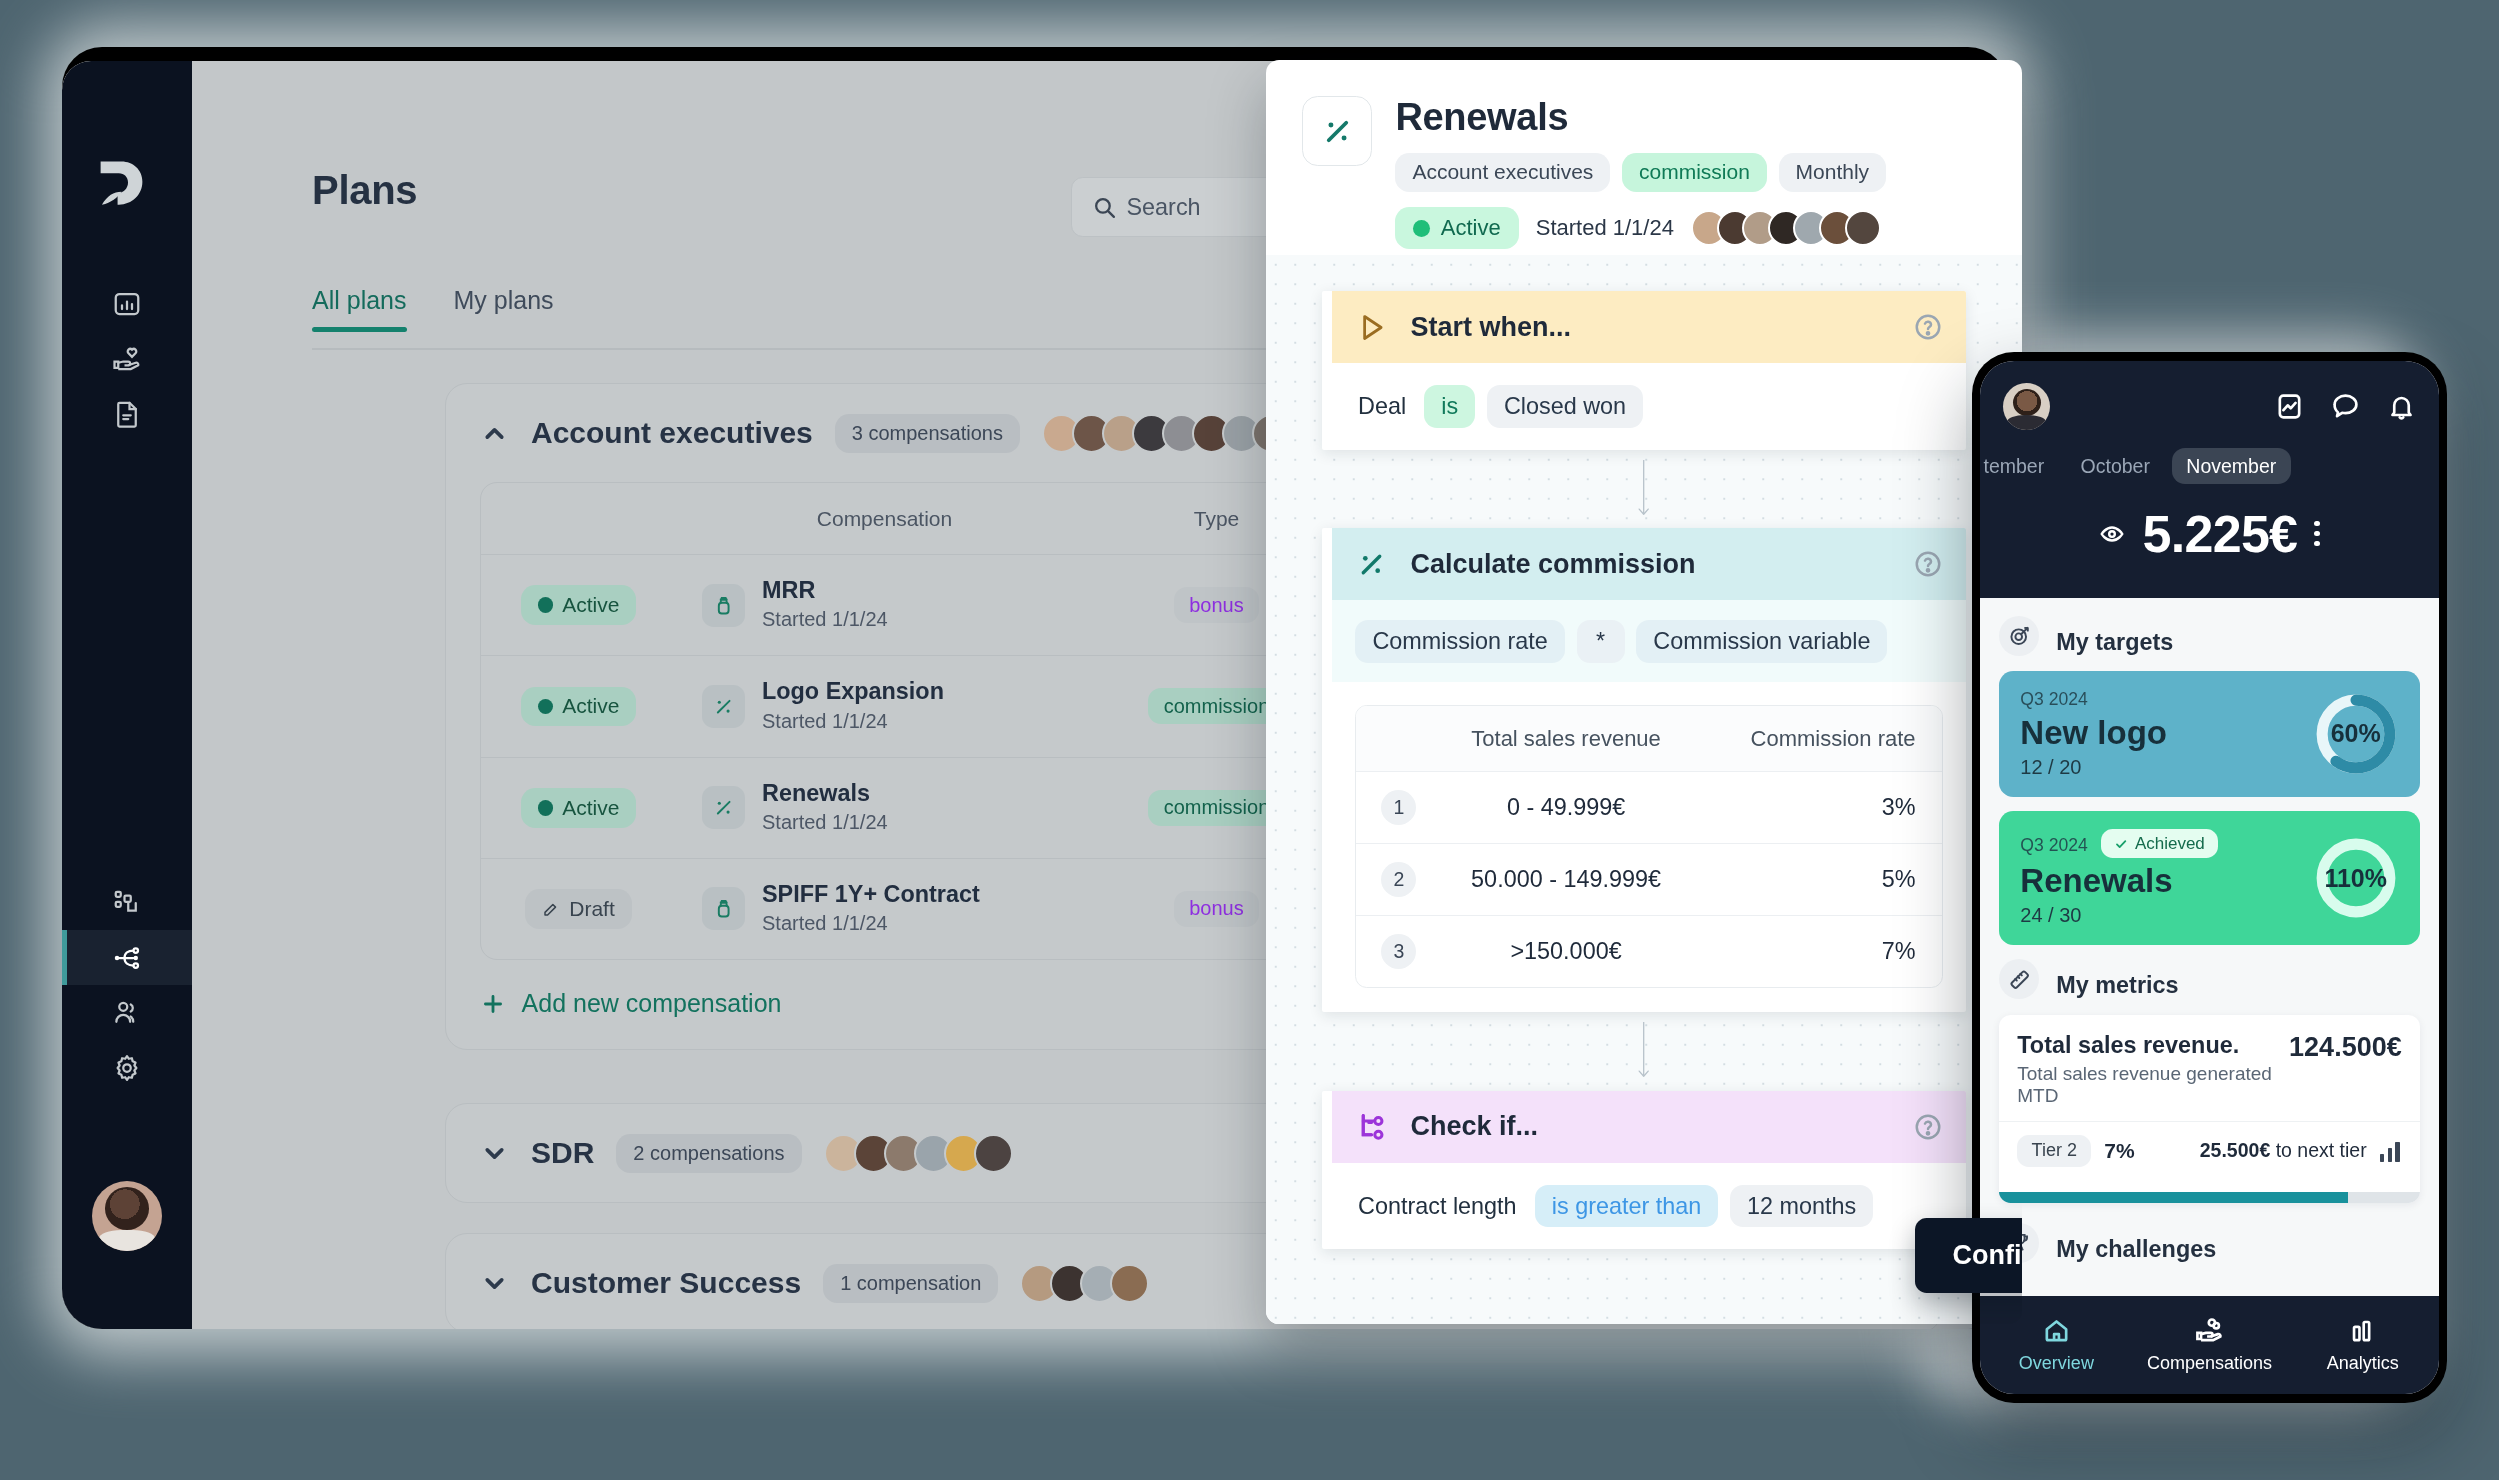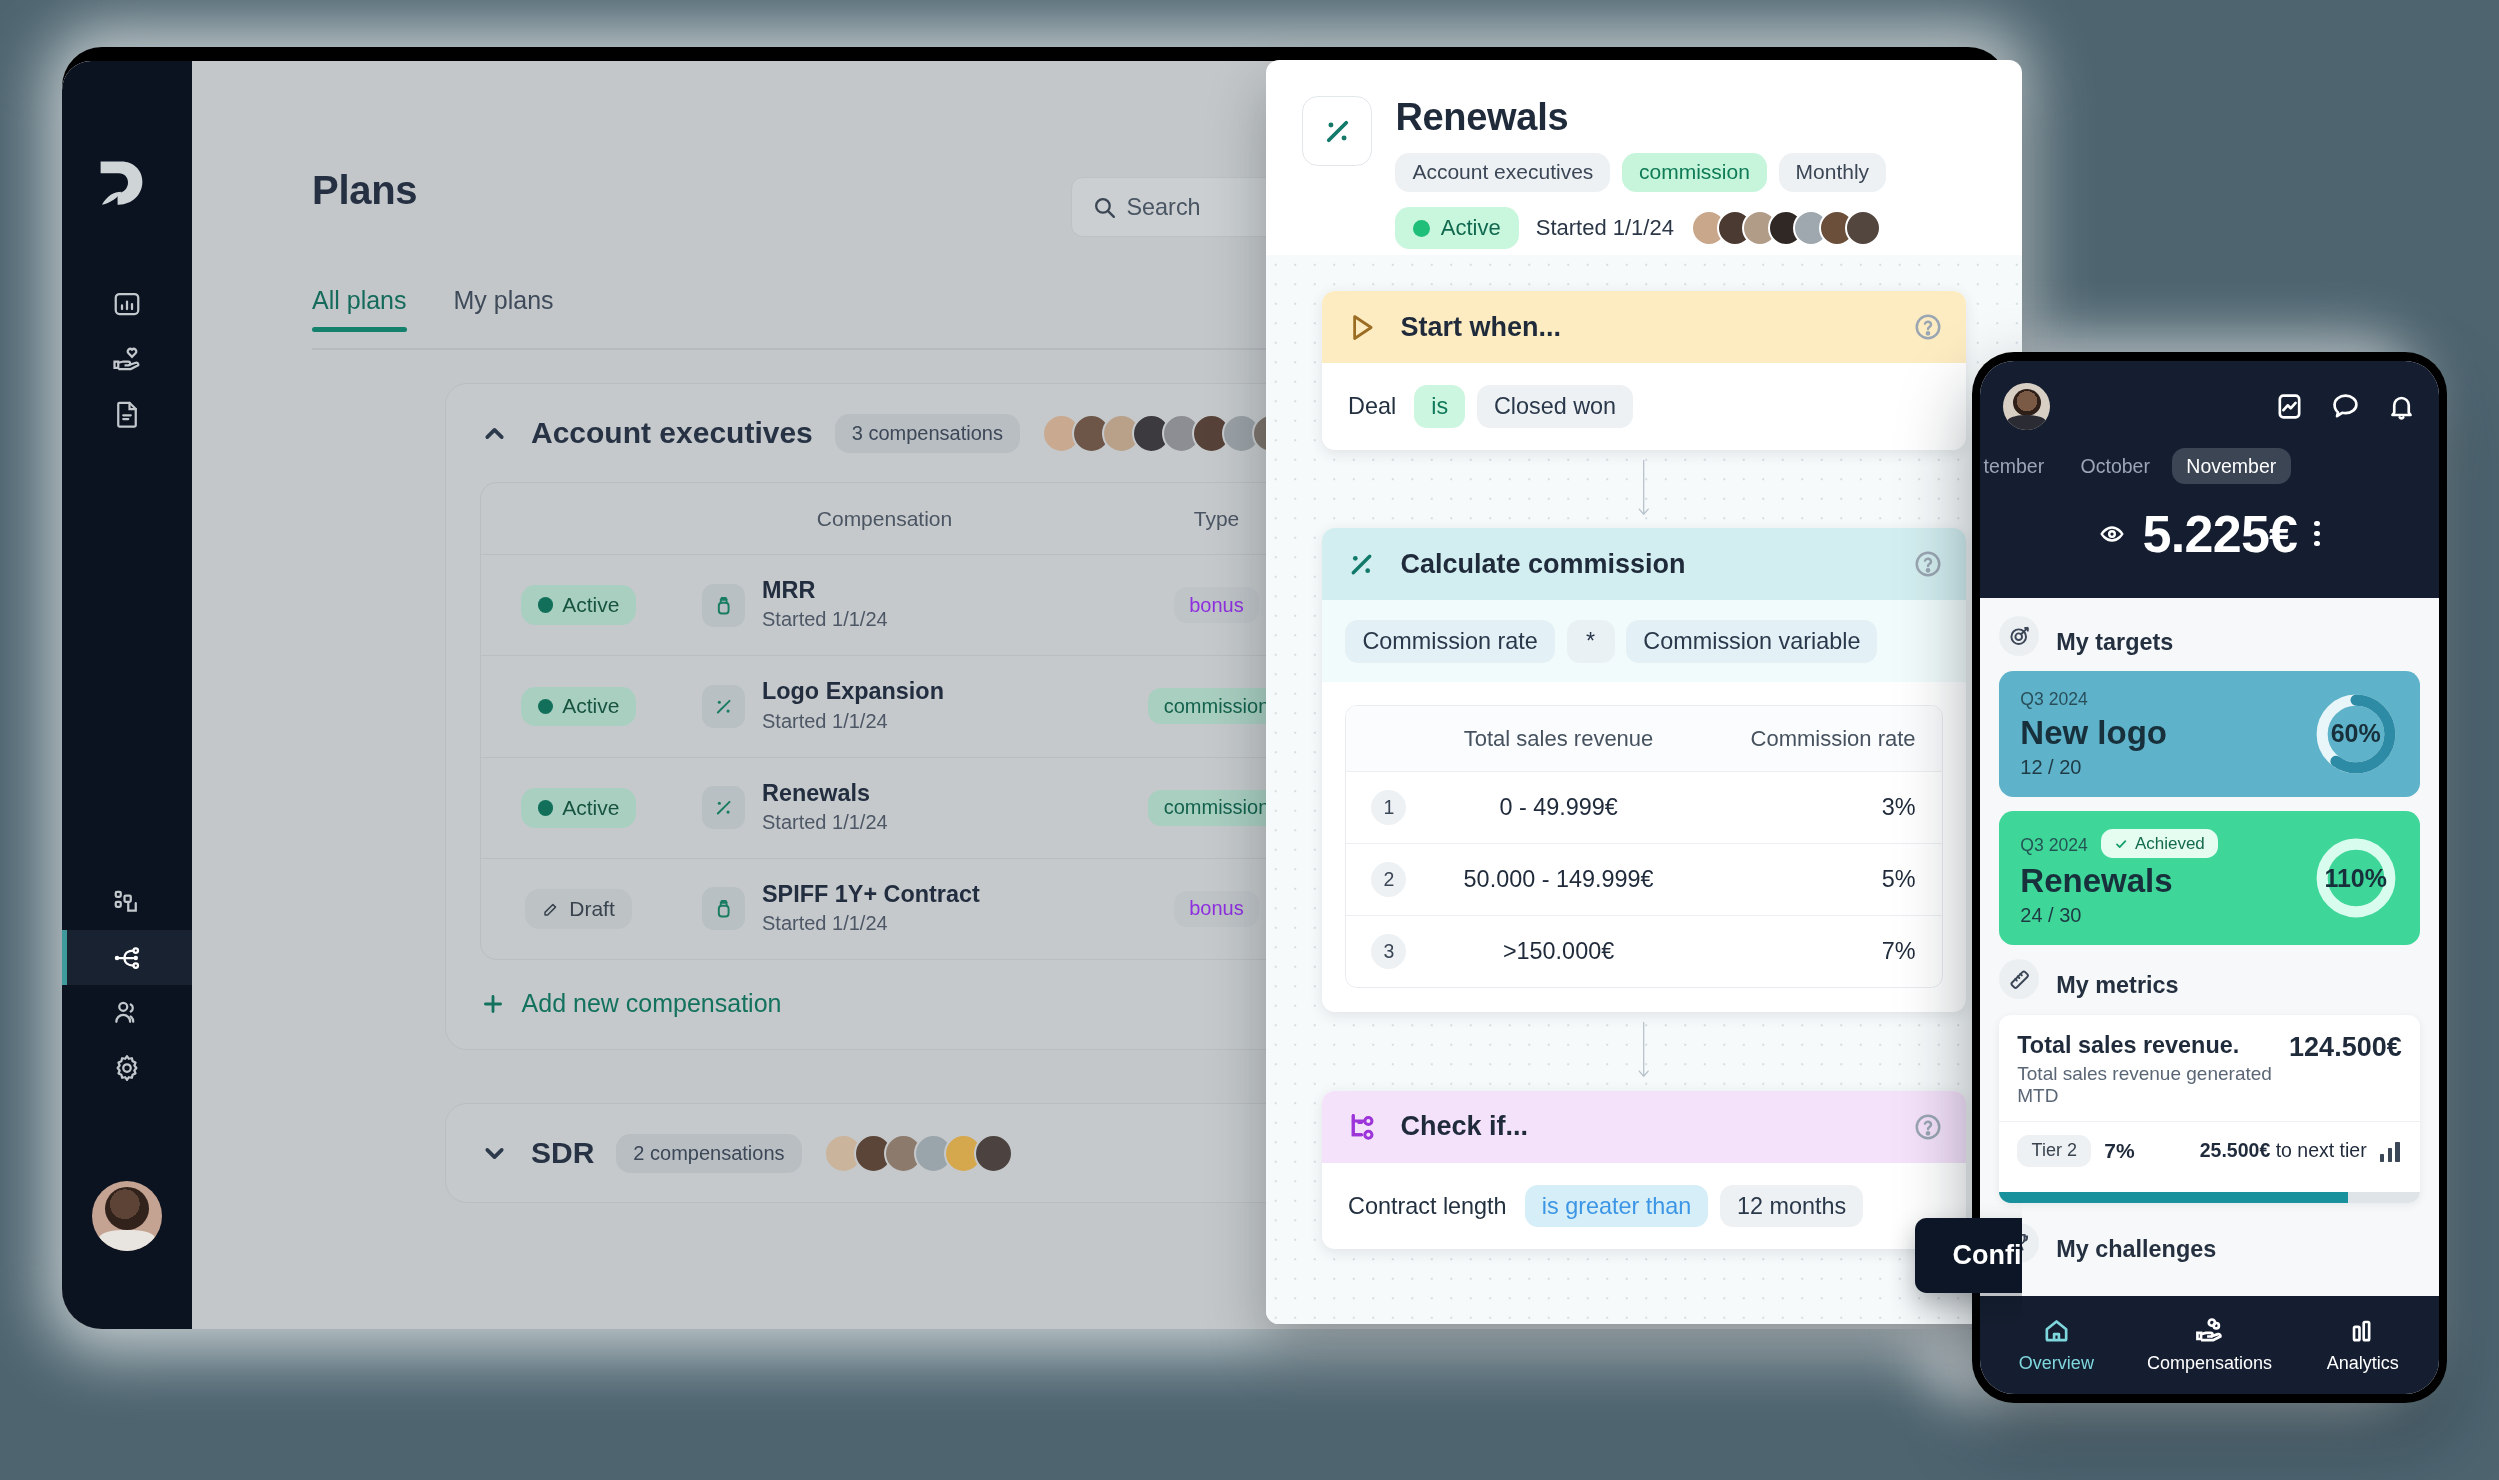--- a/index.html
+++ b/index.html
@@ -241,24 +241,25 @@
   .modal-rule { height: 0.7px; background: #e7ebee; }
 
   .canvas {
     position: absolute; left: 0; right: 0; top: 195px; bottom: 0;
     background-color: #f7fafb;
     background-image: radial-gradient(#d4dde2 1.1px, transparent 1.1px);
     background-size: 19.5px 19.5px;
     padding: 36px 39px;
   }
   .node {
-    background: #fff; border-radius: 13px;
+    background: #fff; border-radius: 2px;
     box-shadow: 0 3.9px 14.3px rgba(20,35,50,.10);
     overflow: hidden;
     margin: 0 17px;
+    padding-left: 10px;
   }
   .node-head {
     display: flex; align-items: center; gap: 22px;
     padding: 19.5px 23.4px; font-size: 27px; font-weight: 600; color: #1f2a3a;
   }
   .node-head .hicon { width: 33px; height: 33px; flex: none; }
   .node-head .help { margin-left: auto; width: 30px; height: 30px; flex: none; }
   .node-head .help circle, .node-head .help path { stroke: #9aa6b2; fill: none; stroke-width: 2; }
   .node-head.yellow { background: #fdecc2; }
   .node-head.teal { background: #d3eef0; }
@@ -687,20 +688,35 @@
             <span class="av" style="background:#cbb49c"></span>
             <span class="av" style="background:#5b4438"></span>
             <span class="av" style="background:#8c7a6c"></span>
             <span class="av" style="background:#9aa4ab"></span>
             <span class="av" style="background:#d6a84e"></span>
             <span class="av" style="background:#4c4341"></span>
           </span>
         </div>
       </div>
 
+      <div class="group-card" style="top:1172px; width:1497px;">
+        <div class="group-head">
+          <svg class="chev" viewBox="0 0 24 24">
+              <path d="M6 9l6 6 6-6" stroke-linecap="round" stroke-linejoin="round"></path>
+            </svg>
+          <span class="group-name">Customer Success</span>
+          <span class="pill-count">1 compensation</span>
+          <span class="avatars">
+            <span class="av" style="background:#b59a80"></span>
+            <span class="av" style="background:#3c3330"></span>
+            <span class="av" style="background:#a5aeb4"></span>
+            <span class="av" style="background:#8a6c52"></span>
+          </span>
+        </div>
+      </div>
     </div>
   </div>
 </div>
 
 <div class="modal">
   <div class="modal-head">
     <div class="modal-icon">
       <svg viewBox="0 0 24 24">
           <path d="M18 6L6 18" stroke-linecap="round"></path>
           <circle cx="7.5" cy="7.5" r="1.7" fill="#15796a" stroke="none"></circle>

